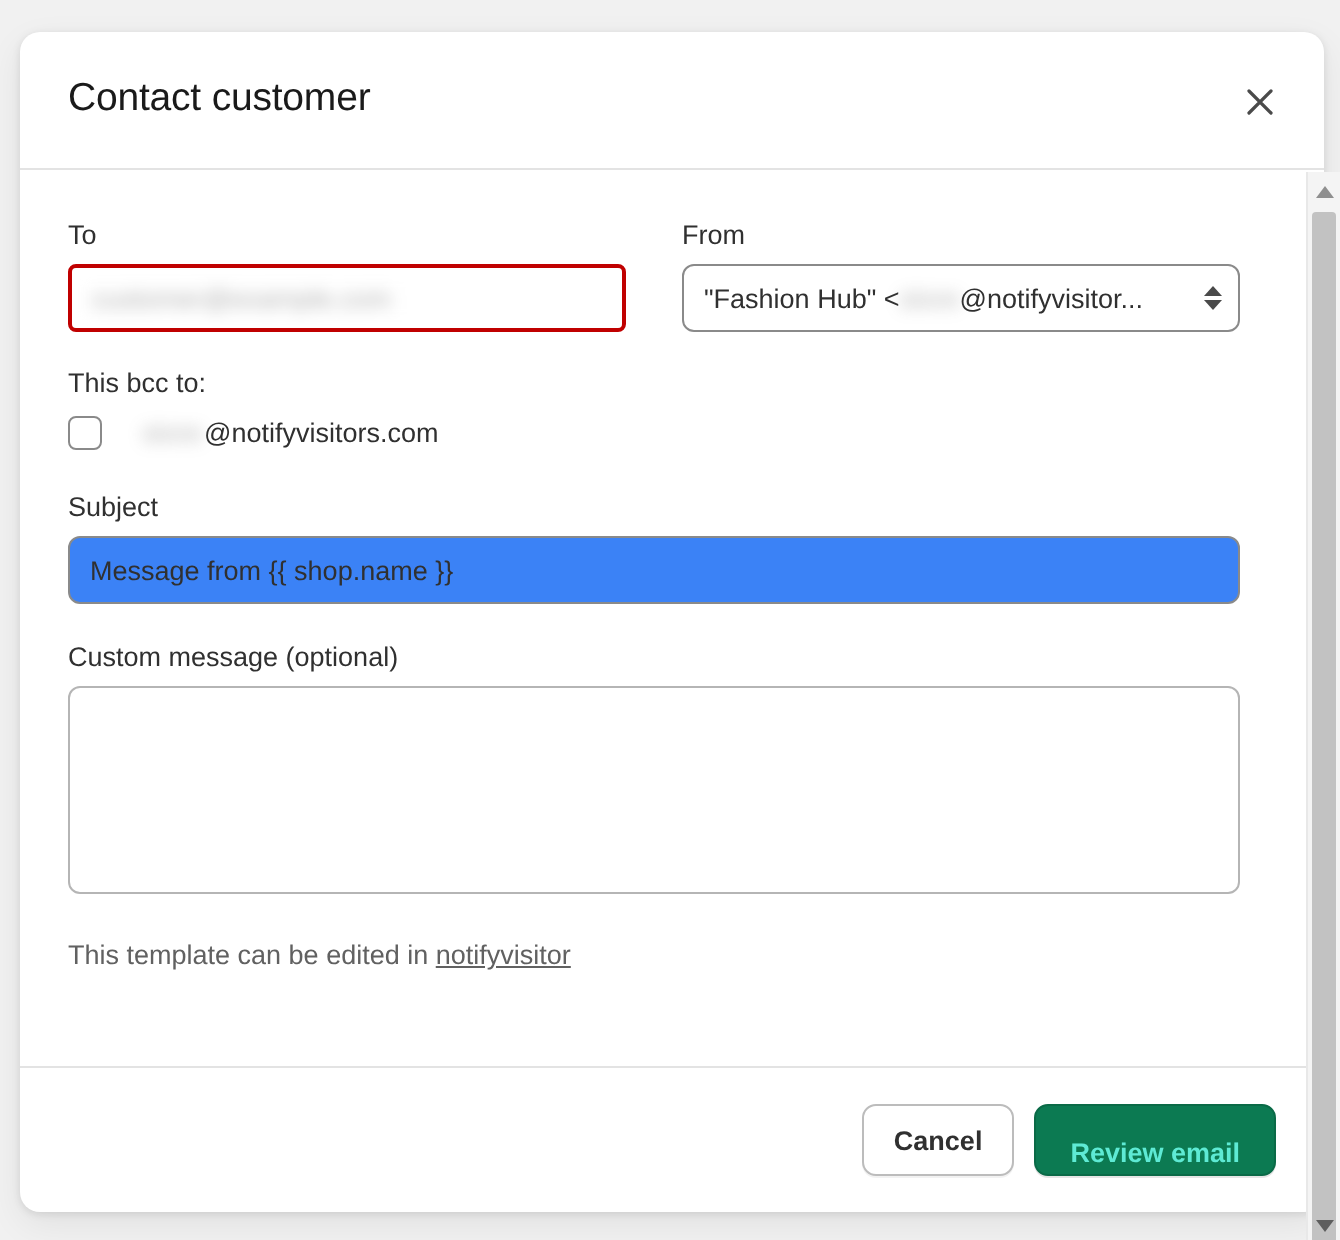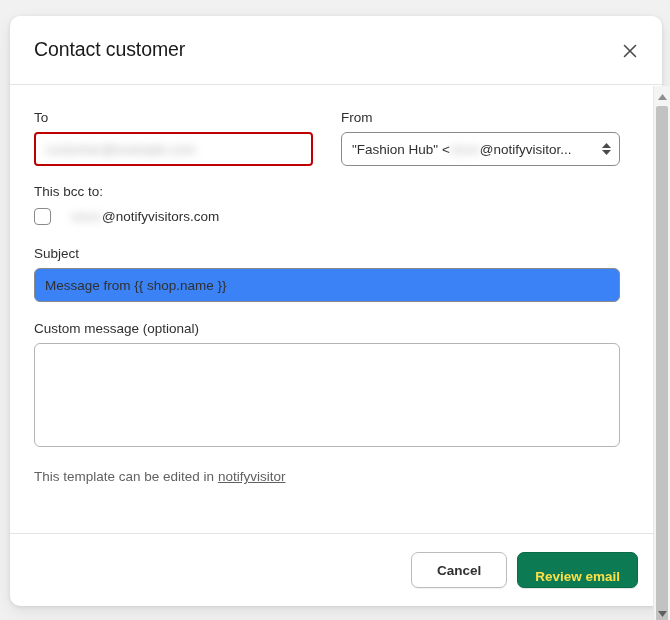--- a/index.html
+++ b/index.html
@@ -188,26 +188,26 @@
     font-size: 13.5px;
     font-weight: 600;
     border-radius: 7px;
     cursor: pointer;
     height: 36px;
   }
   #cancel-btn {
     background: #fff;
     color: #303030;
     border: 1px solid #bcbcbc;
-    padding: 0 25px;
+    padding: 0 15px;
     box-shadow: 0 1px 0 rgba(0,0,0,0.05);
   }
   #review-btn {
     background: #0c7a52;
-    color: #fde047;
+    color: #5eead4;
     border: 1px solid #0a6a47;
     padding: 16px 17px;
     box-shadow: 0 1px 0 rgba(0,0,0,0.10);
   }
 
   
   #scrollbar {
     position: absolute;
     right: 0; top: 86px;
     width: 17px; height: 534px;

